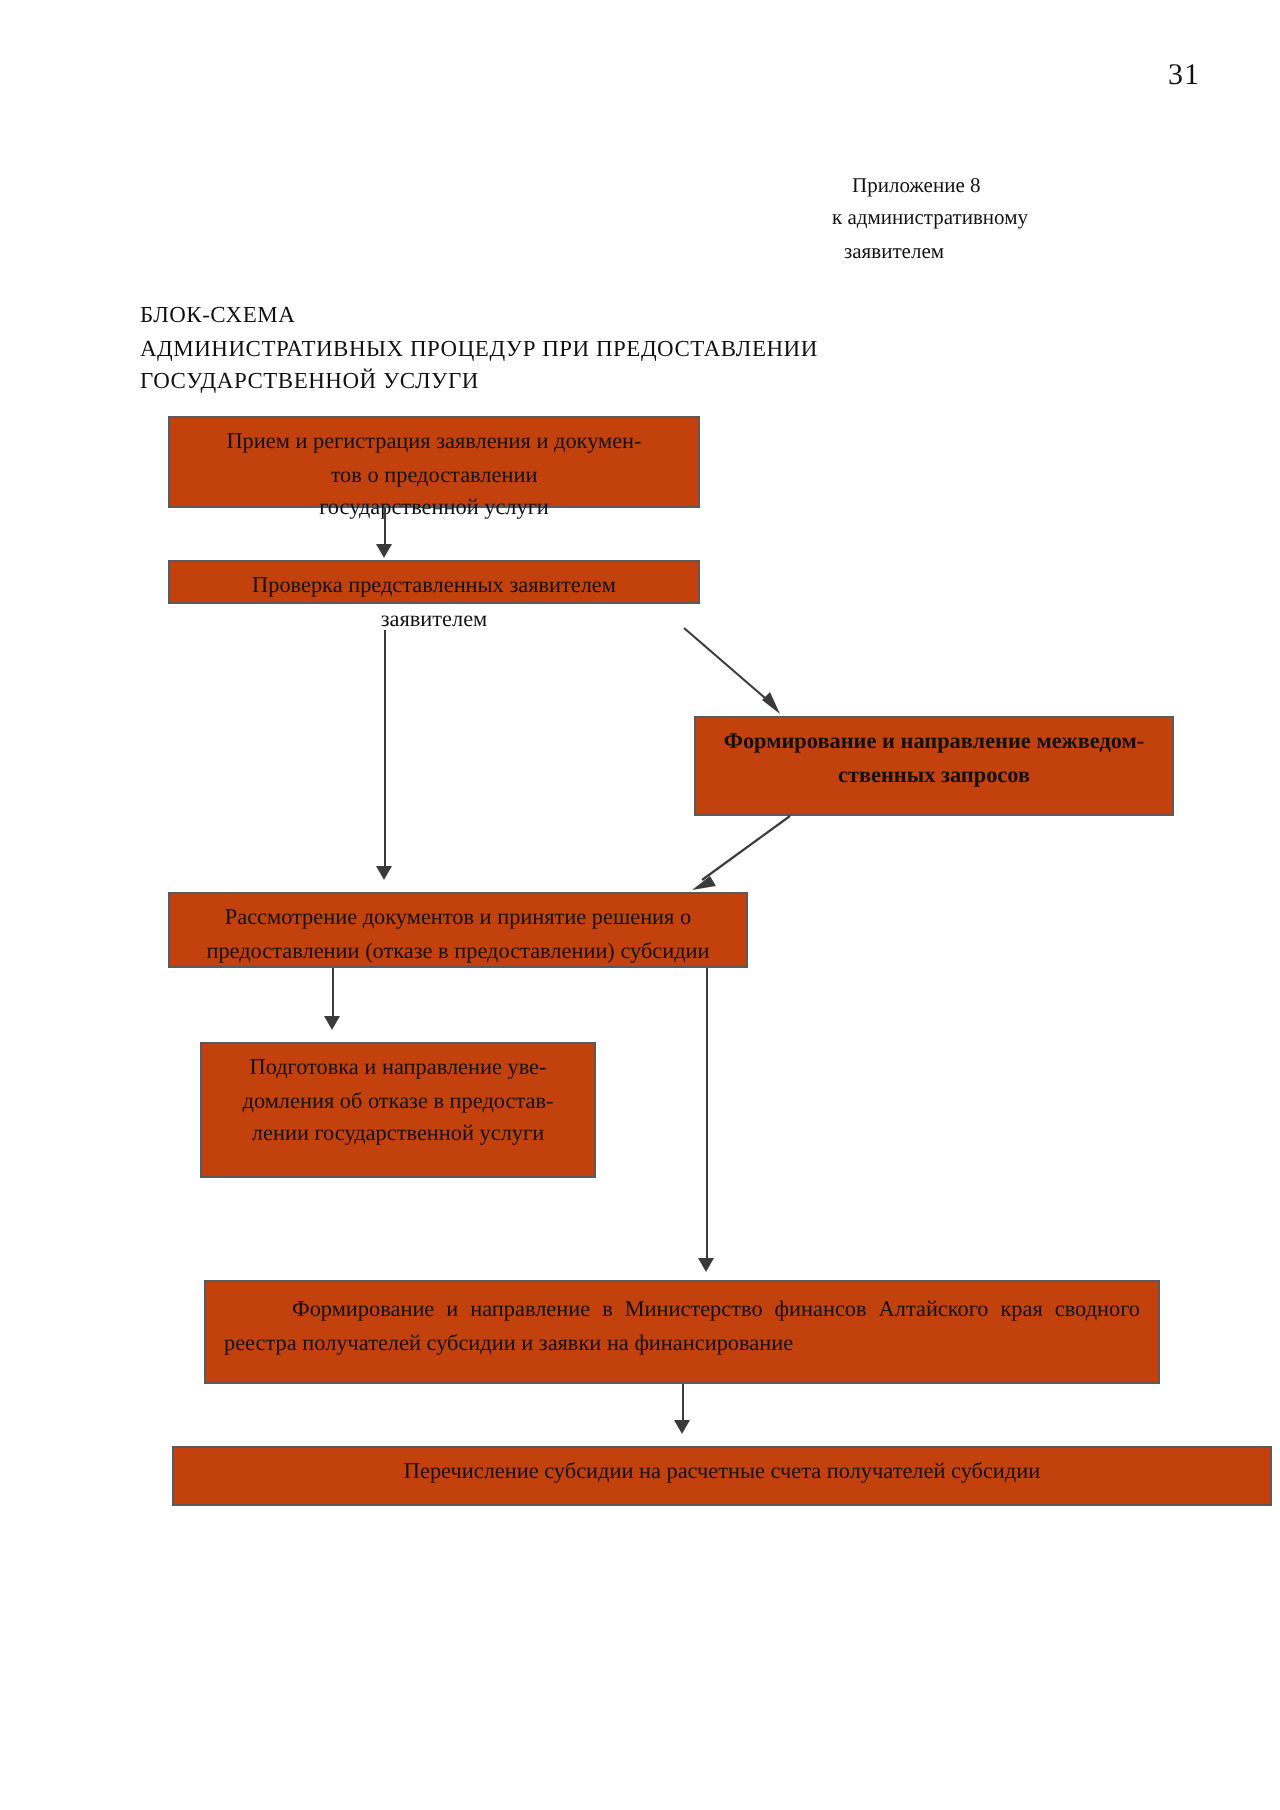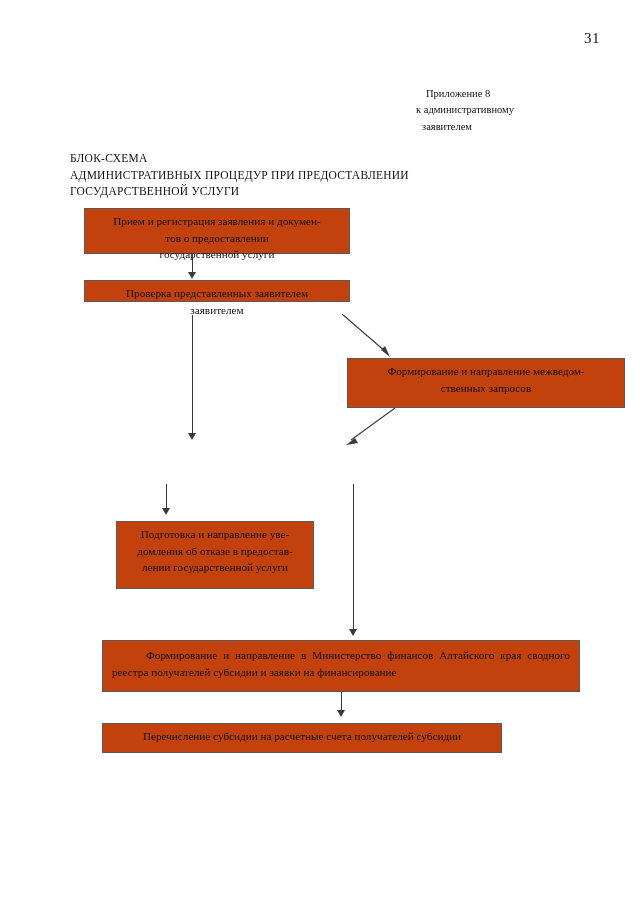--- a/index.html
+++ b/index.html
@@ -68,25 +68,25 @@
   .box.justified .inner {
     text-align: justify;
     text-align-last: left;
     padding: 6px 9px 6px 9px;
     text-indent: 34px;
     line-height: 1.5;
   }
 
   #box-reception   { left: 84px;  top: 208px; width: 266px; height: 46px; }
   #box-check       { left: 84px;  top: 280px; width: 266px; height: 22px; }
-  #box-interdept   { left: 347px; top: 358px; width: 278px; height: 50px; }
+  #box-interdept   { left: 347px; top: 358px; width: 240px; height: 50px; font-weight: bold; }
   #box-review      { left: 84px;  top: 446px; width: 290px; height: 38px; }
-  #box-refusal     { left: 100px; top: 521px; width: 198px; height: 68px; margin-left: 16px; }
+  #box-refusal     { left: 100px; top: 521px; width: 198px; height: 68px; }
   #box-registry    { left: 102px; top: 640px; width: 478px; height: 52px; }
-  #box-transfer    { left: 102px; top: 723px; width: 400px; height: 30px; }
+  #box-transfer    { left: 86px; top: 723px; width: 550px; height: 30px; }
 
   
   .conn { position: absolute; }
   .vline {
     position: absolute;
     width: 1px;
     background: #3a3a3a;
   }
   .arrowhead {
     position: absolute;
@@ -135,20 +135,26 @@
     </div>
   </div>
 
   <div class="box" id="box-interdept">
     <div class="inner">
       <div>Формирование и направление межведом-</div>
       <div>ственных запросов</div>
     </div>
   </div>
 
+  <div class="box" id="box-review">
+    <div class="inner">
+      <div>Рассмотрение документов  и принятие решения о</div>
+      <div>предоставлении (отказе в предоставлении) субсидии</div>
+    </div>
+  </div>
 
   <div class="box" id="box-refusal">
     <div class="inner">
       <div>Подготовка и направление уве-</div>
       <div>домления об отказе в предостав-</div>
       <div>лении государственной услуги</div>
     </div>
   </div>
 
   <div class="box justified" id="box-registry">

